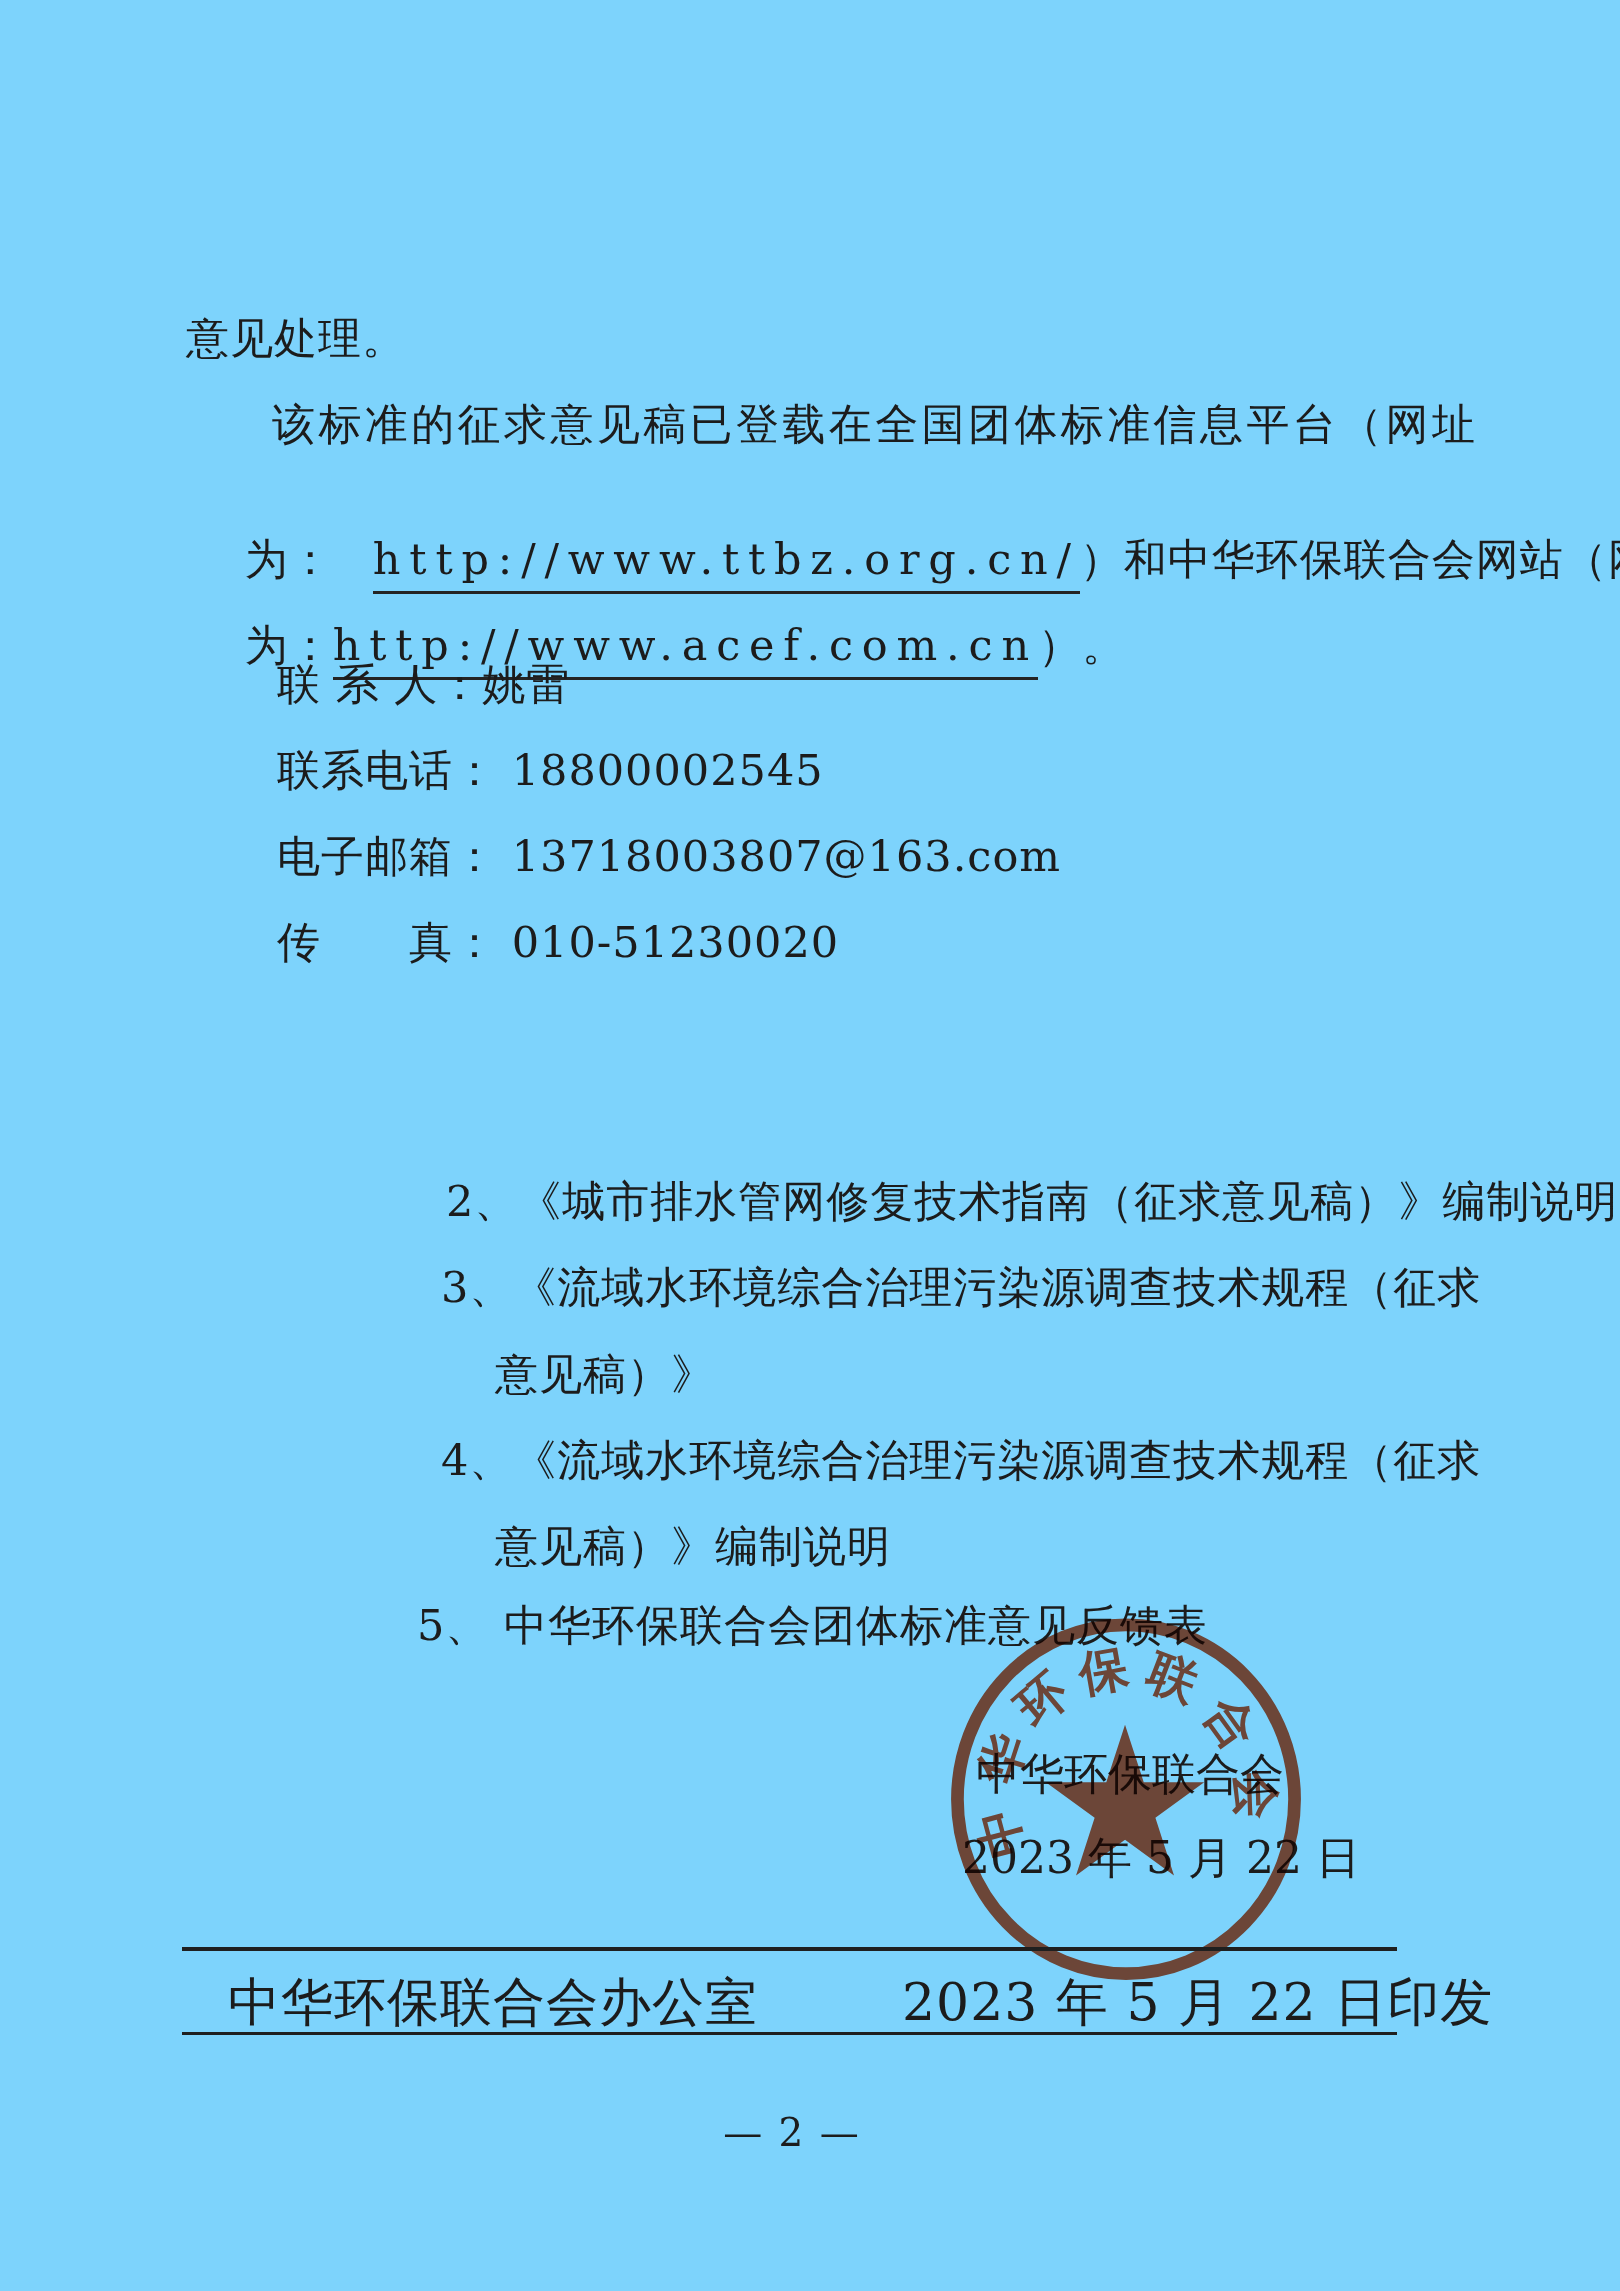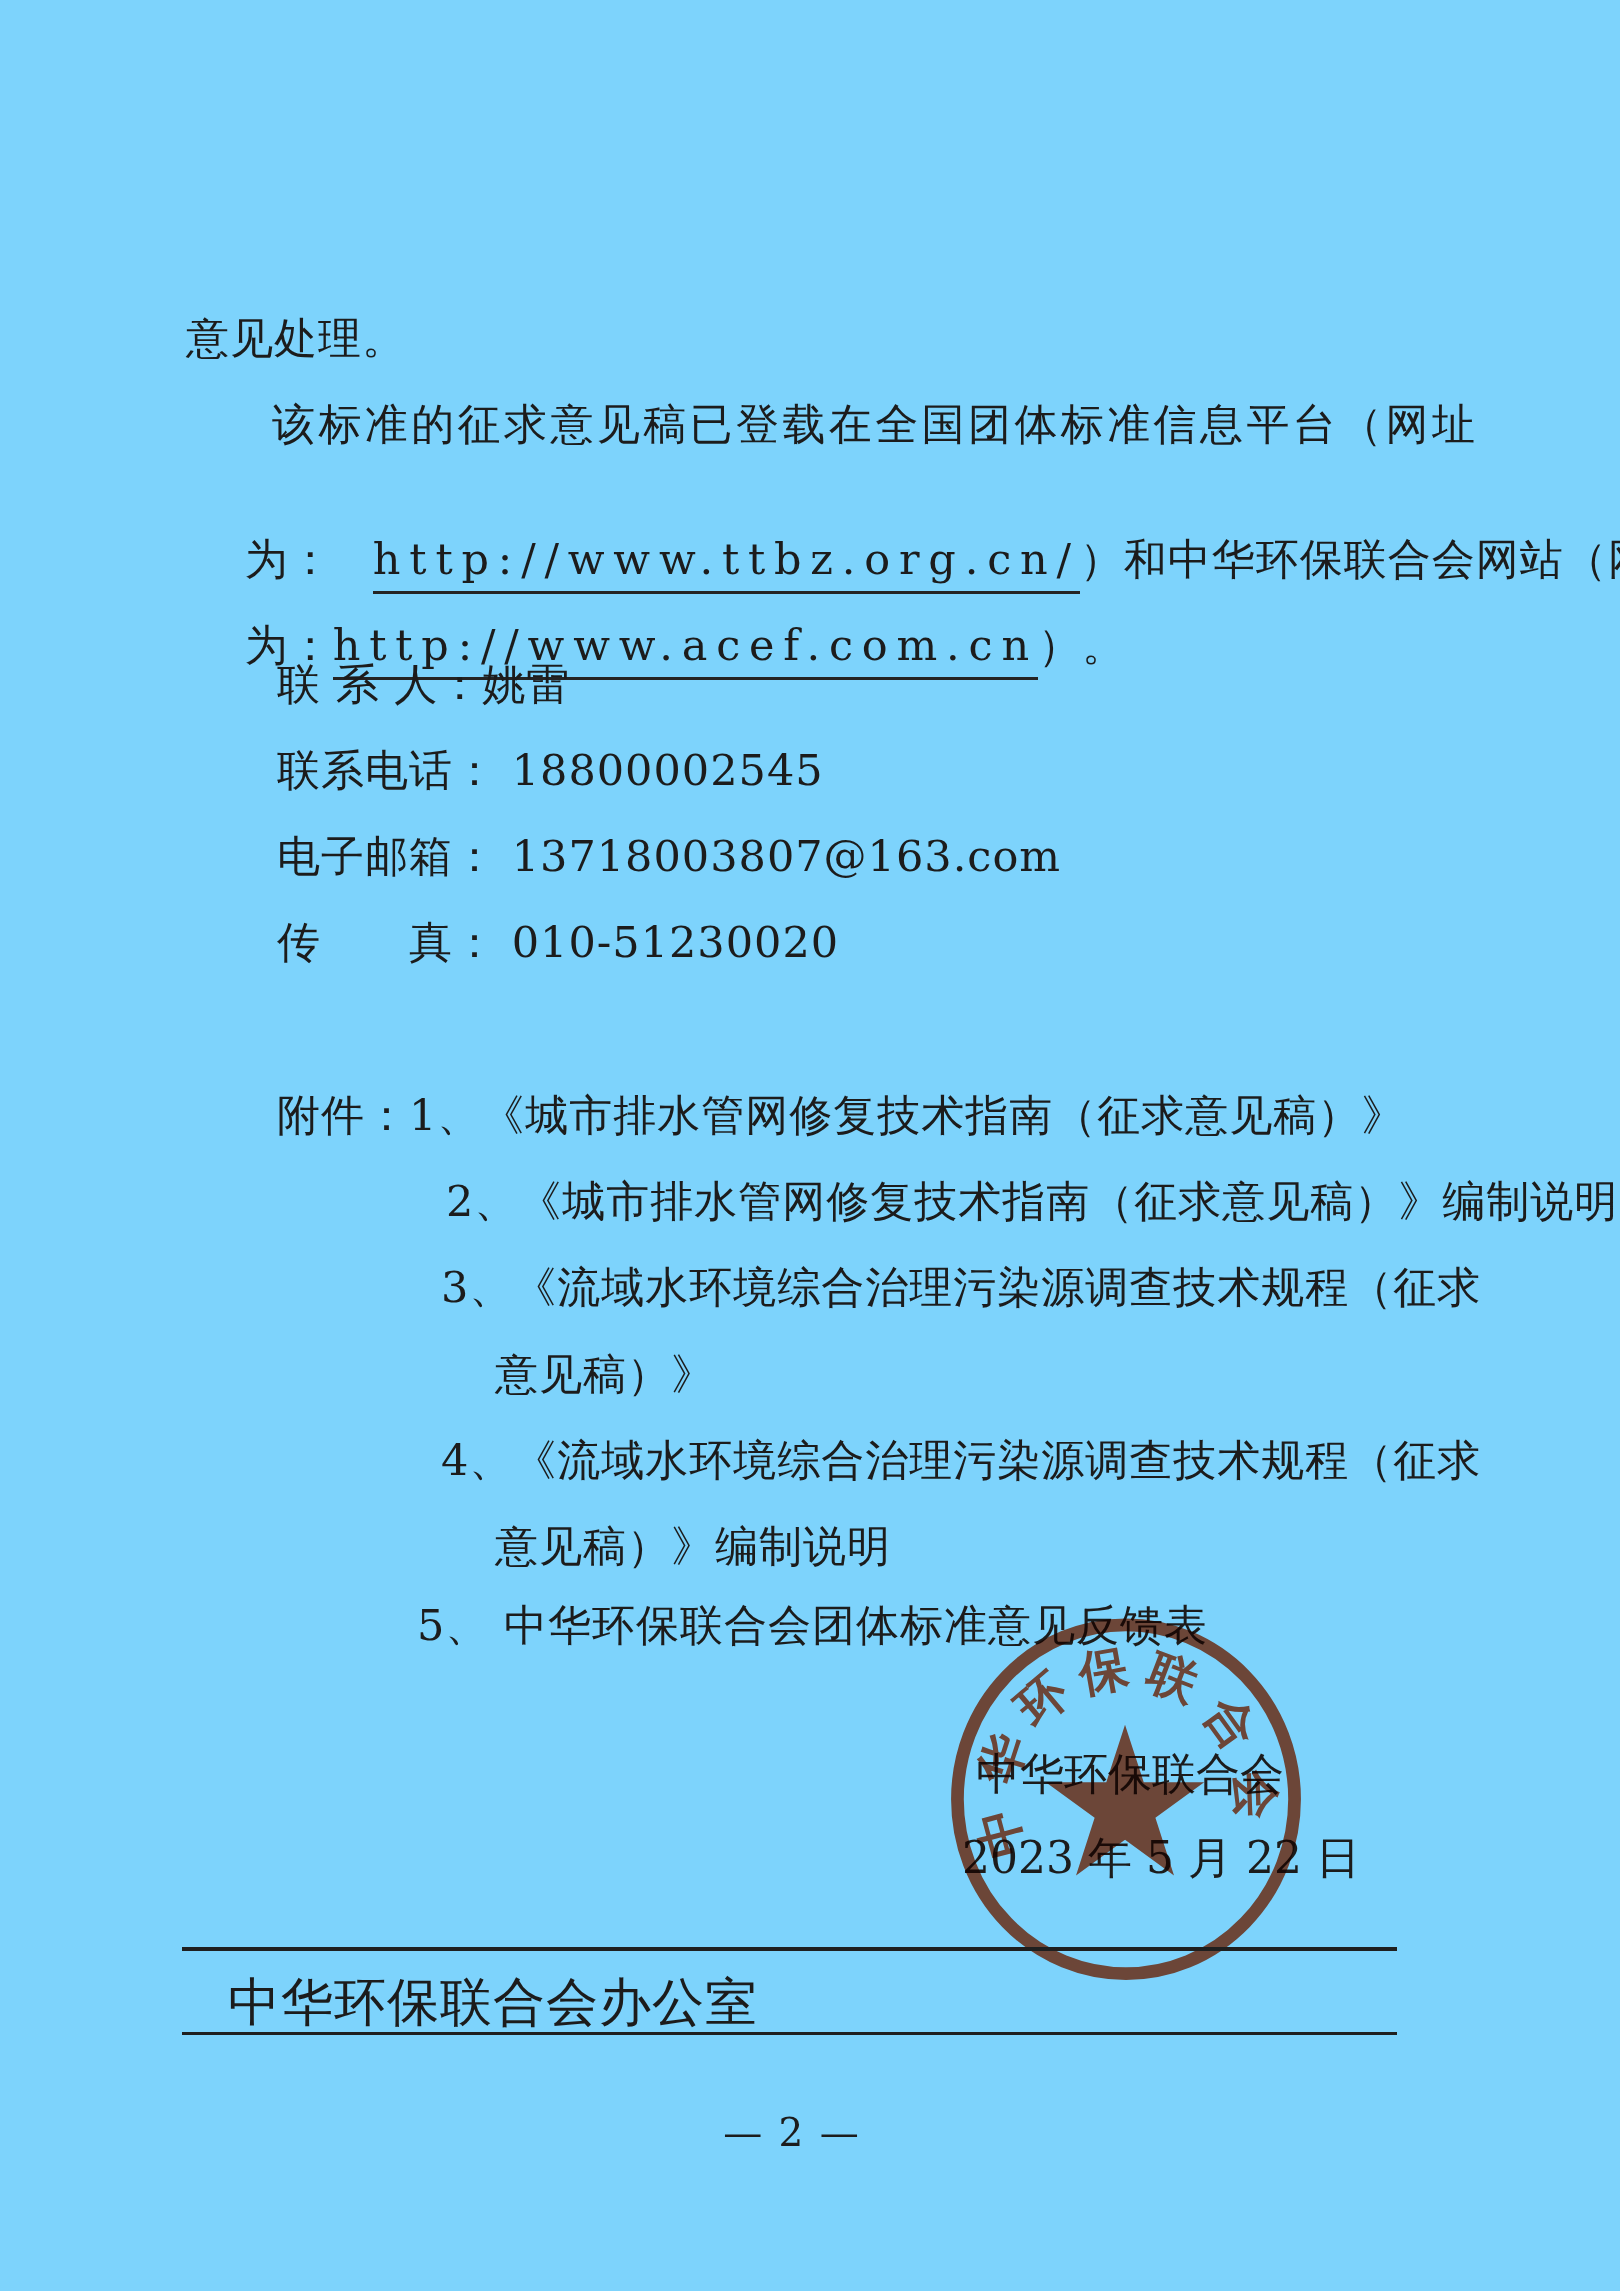--- a/index.html
+++ b/index.html
@@ -79,21 +79,20 @@
 
   <div class="ln" style="left:186px; top:572px;">
     <span>为：</span><span class="url">http://www.acef.com.cn</span><span>）。</span>
   </div>
 
   <div class="ln" style="left:277px; top:660px;">联 系 人：姚雷</div>
   <div class="ln" style="left:277px; top:746px;">联系电话： 18800002545</div>
   <div class="ln" style="left:277px; top:832px;">电子邮箱： 13718003807@163.com</div>
   <div class="ln" style="left:277px; top:918px;">传　　真： 010-51230020</div>
 
-  <div class="ln" style="left:277px; top:1091px;">附件：1、《城市排水管网修复技术指南（征求意见稿）》</div>
   <div class="ln" style="left:446px; top:1177px;">2、《城市排水管网修复技术指南（征求意见稿）》编制说明</div>
   <div class="ln" style="left:441px; top:1263px;">3、《流域水环境综合治理污染源调查技术规程（征求</div>
   <div class="ln" style="left:495px; top:1350px;">意见稿）》</div>
   <div class="ln" style="left:441px; top:1436px;">4、《流域水环境综合治理污染源调查技术规程（征求</div>
   <div class="ln" style="left:495px; top:1522px;">意见稿）》编制说明</div>
   <div class="ln" style="left:417px; top:1601px;">5、 中华环保联合会团体标准意见反馈表</div>
 
   <div class="sig" style="left:976px; top:1745px;">中华环保联合会</div>
   <div class="sig" style="left:962px; top:1829px;">2023 年 5 月 22 日</div>
 
@@ -108,18 +107,19 @@
         <text class="ring-char" transform="translate(176.9,59) rotate(-10)" fill="#d94527">保</text>
         <text class="ring-char" transform="translate(247.6,65.8) rotate(21)" fill="#d94527">联</text>
         <text class="ring-char" transform="translate(307.6,111.8) rotate(54)" fill="#d94527">合</text>
         <text class="ring-char" transform="translate(332.9,185.4) rotate(88)" fill="#d94527">会</text>
       </g>
     </svg>
   </div>
 
   <div class="rule" style="left:182px; top:1947px; width:1215px; height:3.9px;"></div>
   <div class="footer-text" style="left:228px; top:1968px;">中华环保联合会办公室</div>
+  <div class="footer-text" style="left:902px; top:1968px;">2023 年 5 月 22 日印发</div>
   <div class="rule" style="left:182px; top:2032px; width:1215px; height:2.9px;"></div>
 
   <div class="pagenum" style="left:547px; top:2110px; width:490px; text-align:center;">— 2 —</div>
 
 </div>
 
 
 </body></html>

